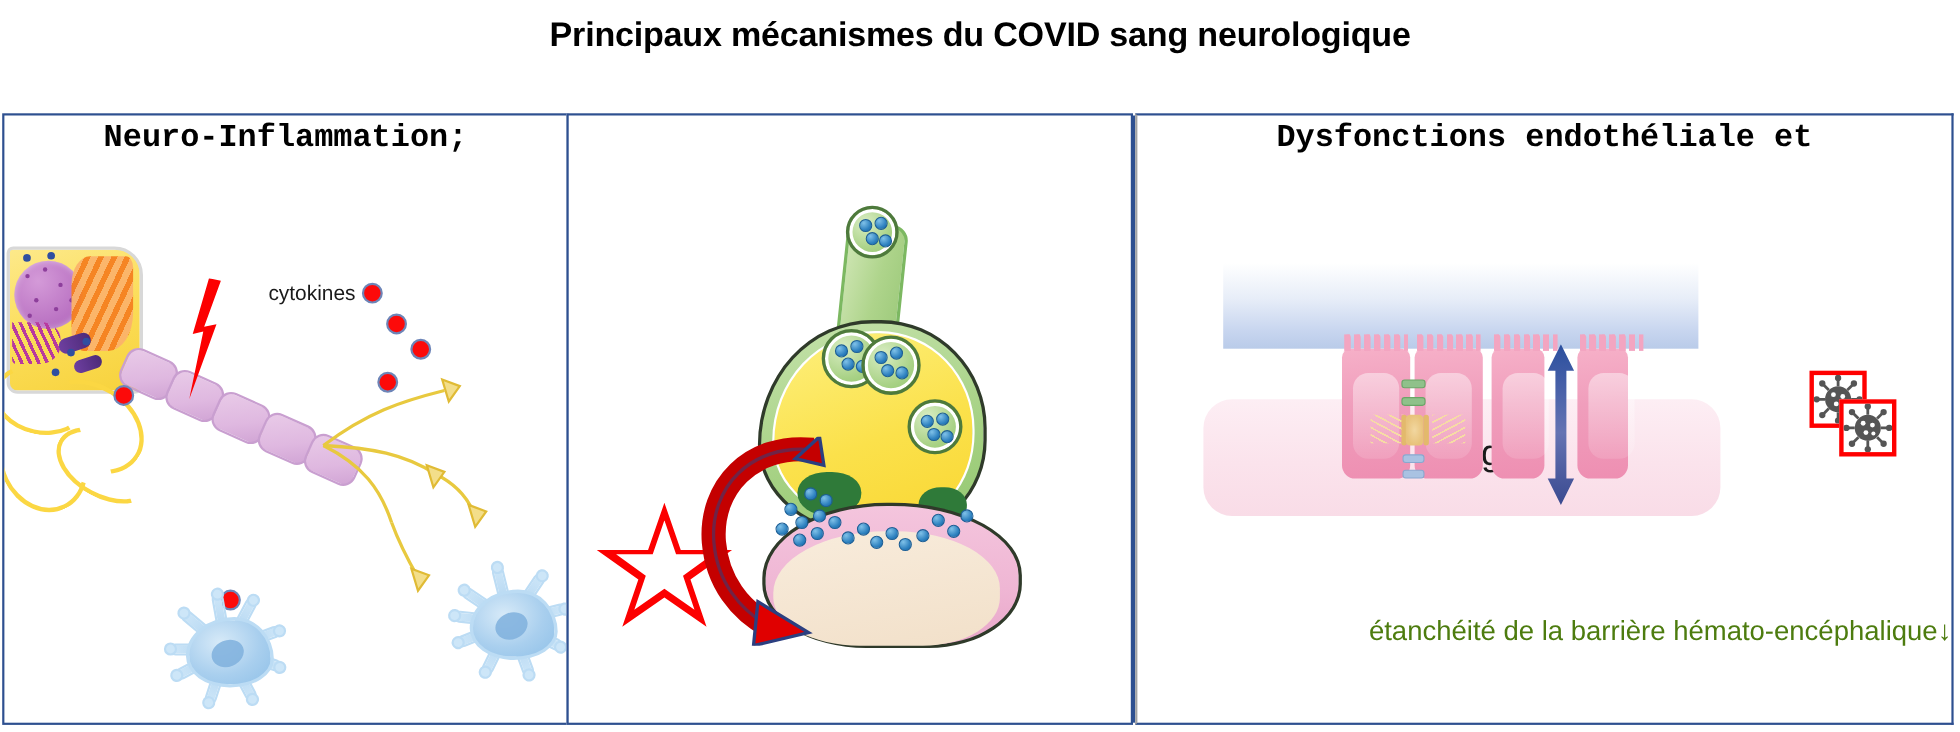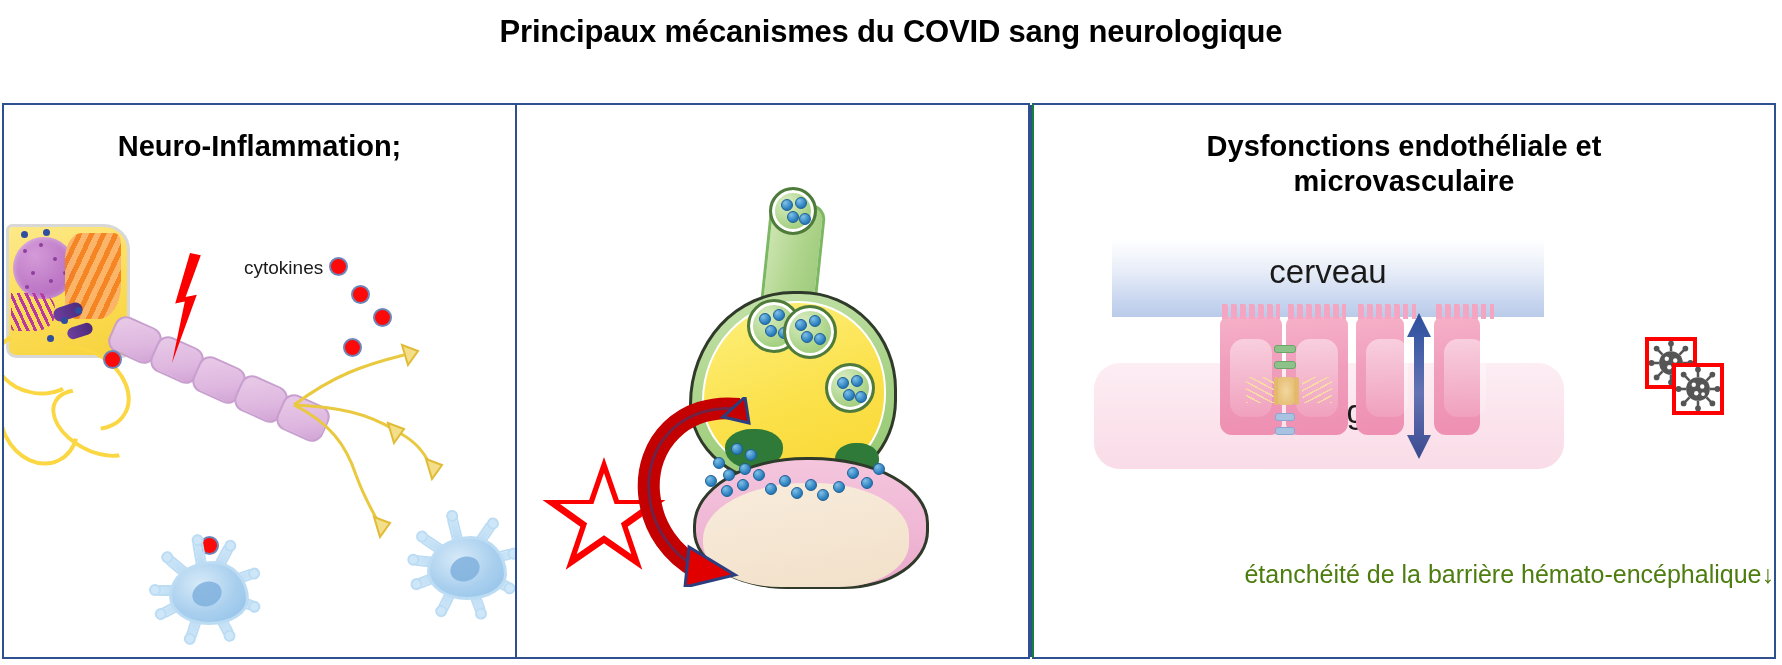--- a/index.html
+++ b/index.html
@@ -44,21 +44,21 @@
     box-sizing: border-box;
     border: 2px solid #2e5090;
     background: #ffffff;
     overflow: hidden;
   }
   .panel-1 { width: 515px; }
   .panel-2 { width: 515px; margin-left: -2px; }
   .panel-3 {
     flex: 1;
     margin-left: 2px;
-    border-left: 2px solid #15803d;
+    border-left: 2px solid #a3a3a3;
     box-shadow: -5px 0 0 -2px #2e5090;
   }
   .panel-3::before {
     content: "";
     position: absolute;
     left: -6px;
     top: -2px;
     bottom: -2px;
     width: 2px;
     background: #2e5090;
@@ -68,21 +68,21 @@
     position: absolute;
     top: 10px;
     left: 0;
     width: 100%;
     text-align: center;
     font-size: 29px;
     font-weight: bold;
     line-height: 1.22;
     color: #000000;
   }
-  .panel-title.two-line { top: 24px; }
+  .panel-title.two-line { top: 3px; font-family: Liberation Mono, monospace; }
 
   
   .p1-art { position: absolute; inset: 0; }
 
   
   .soma {
     position: absolute;
     left: 2px;
     top: 119px;
     width: 118px;
@@ -601,27 +601,25 @@
         <polygon points="62,150 108,178 58,190" fill="#e00000" stroke="#2b3f80" stroke-width="3"></polygon>
         <polygon points="118,0 122,26 96,20" fill="#c40000" stroke="#2b3f80" stroke-width="3"></polygon>
       </svg>
 
     </div>
   </div>
 
   <div class="panel panel-3">
     <div class="panel-title two-line">
       <div>Dysfonctions endothéliale et</div>
-      <div>microvasculaire</div>
     </div>
 
     <div class="p3-art">
 
       <div class="brain-band"></div>
-      <div class="brain-label">cerveau</div>
 
       <div class="vessel"></div>
       <div class="blood-label">sang</div>
 
       <div class="epi-cell" style="left:186px;top:212px">
         <div class="villi">
           <span style="left:1px"></span>
             <span style="left:10px"></span>
             <span style="left:19px"></span>
           <span style="left:28px"></span>

